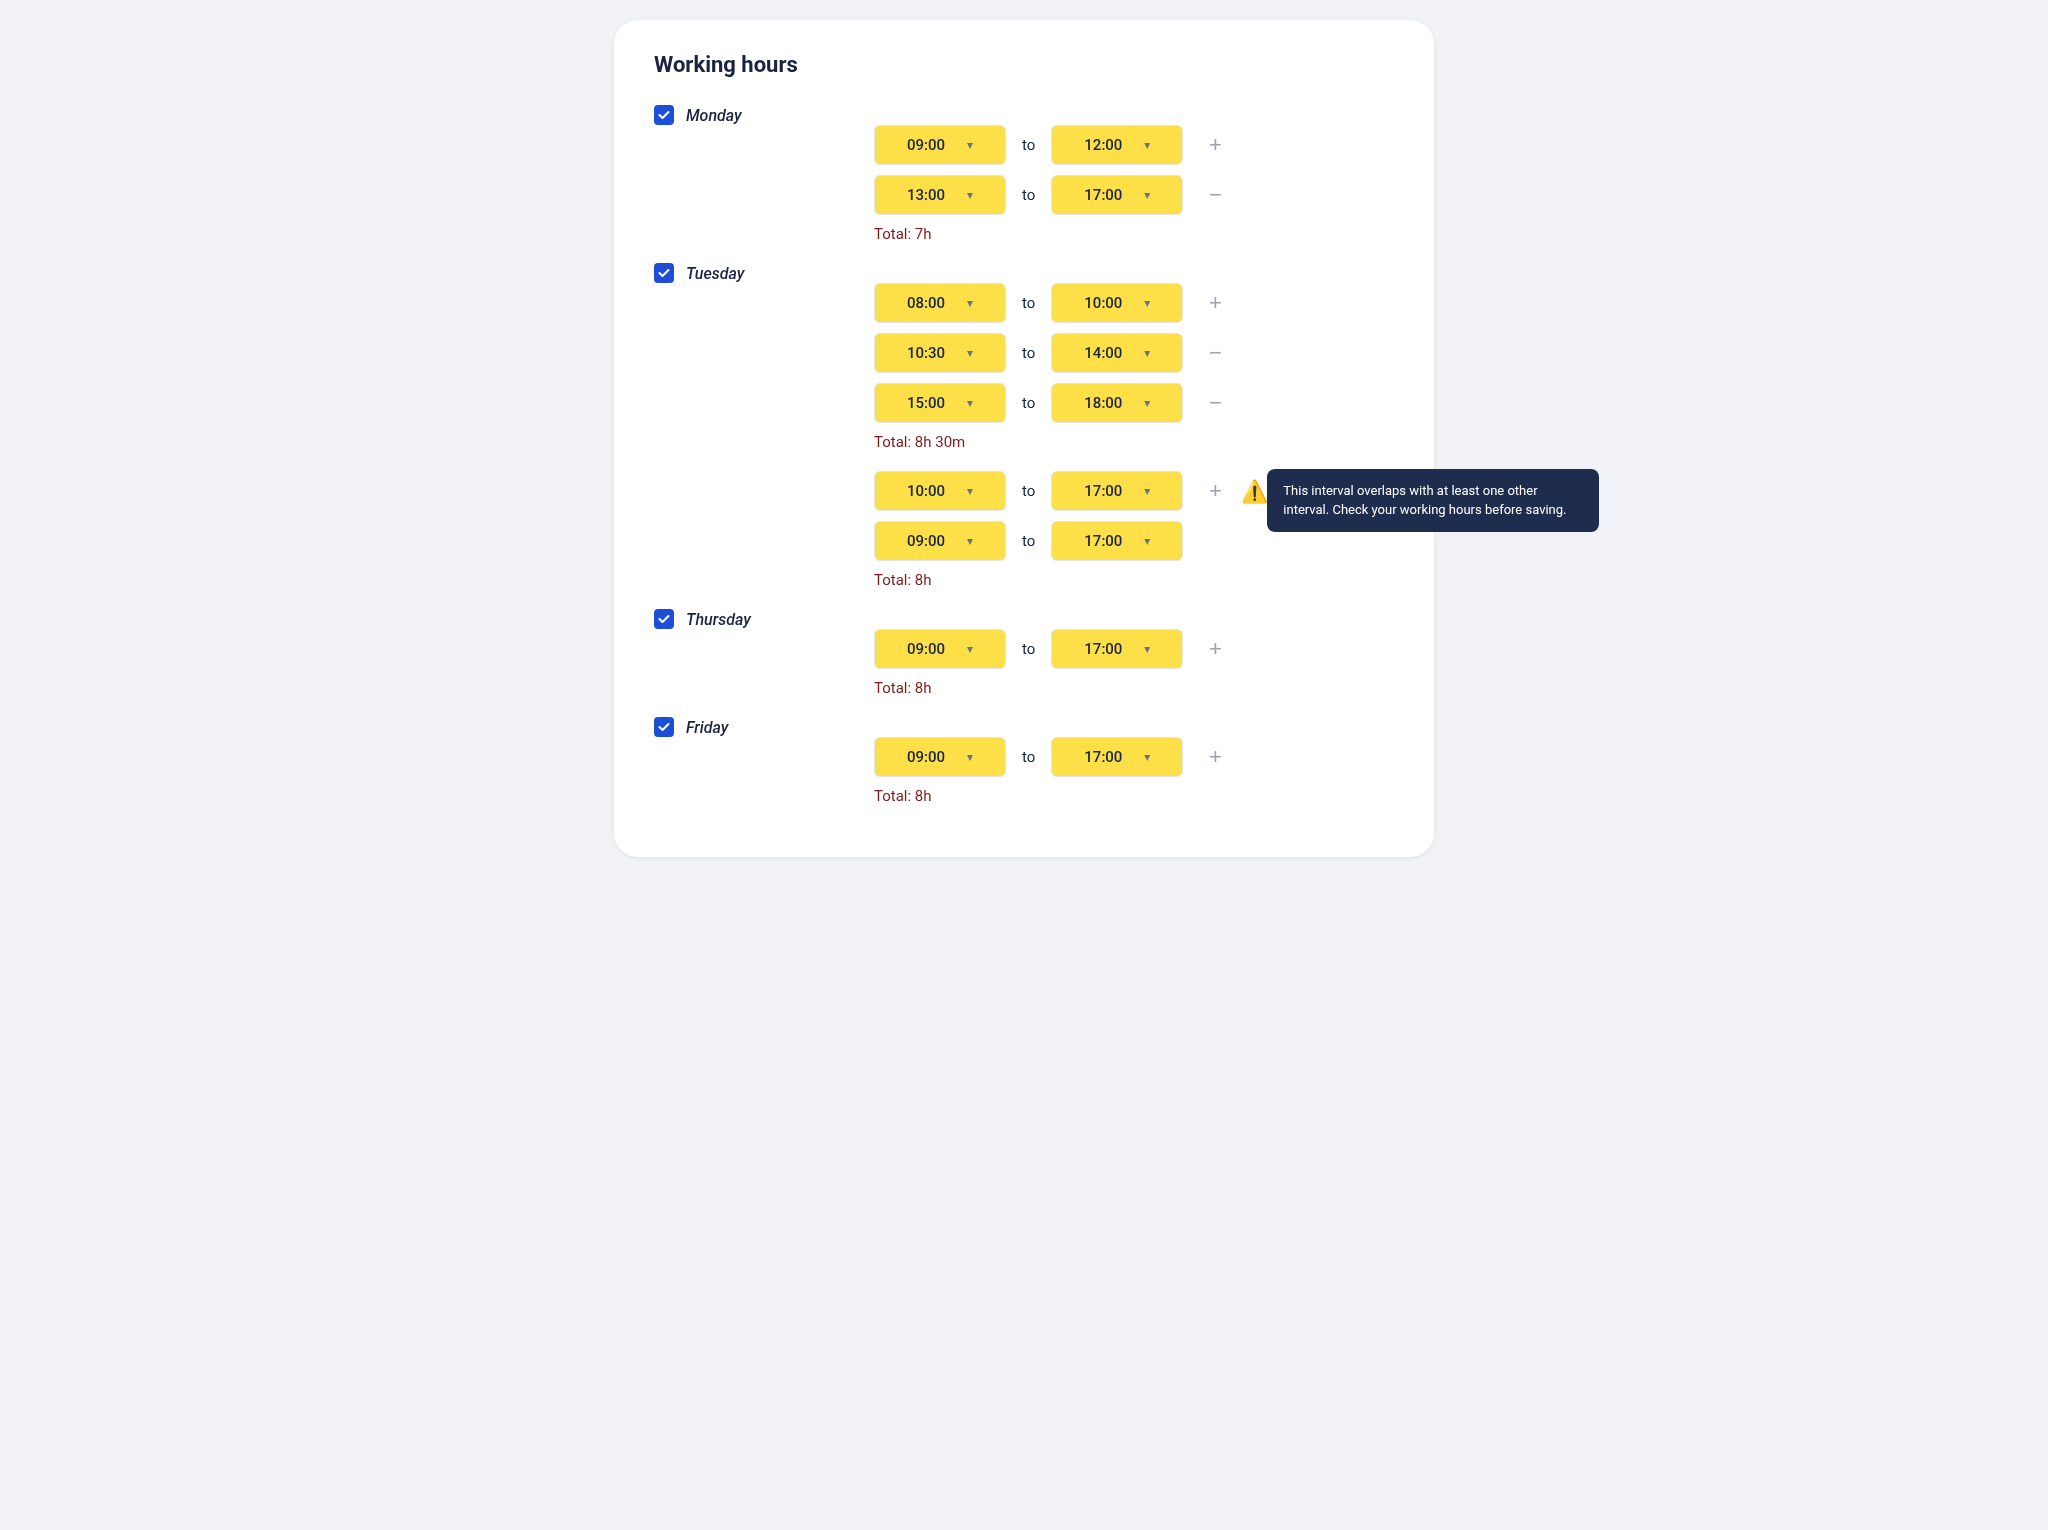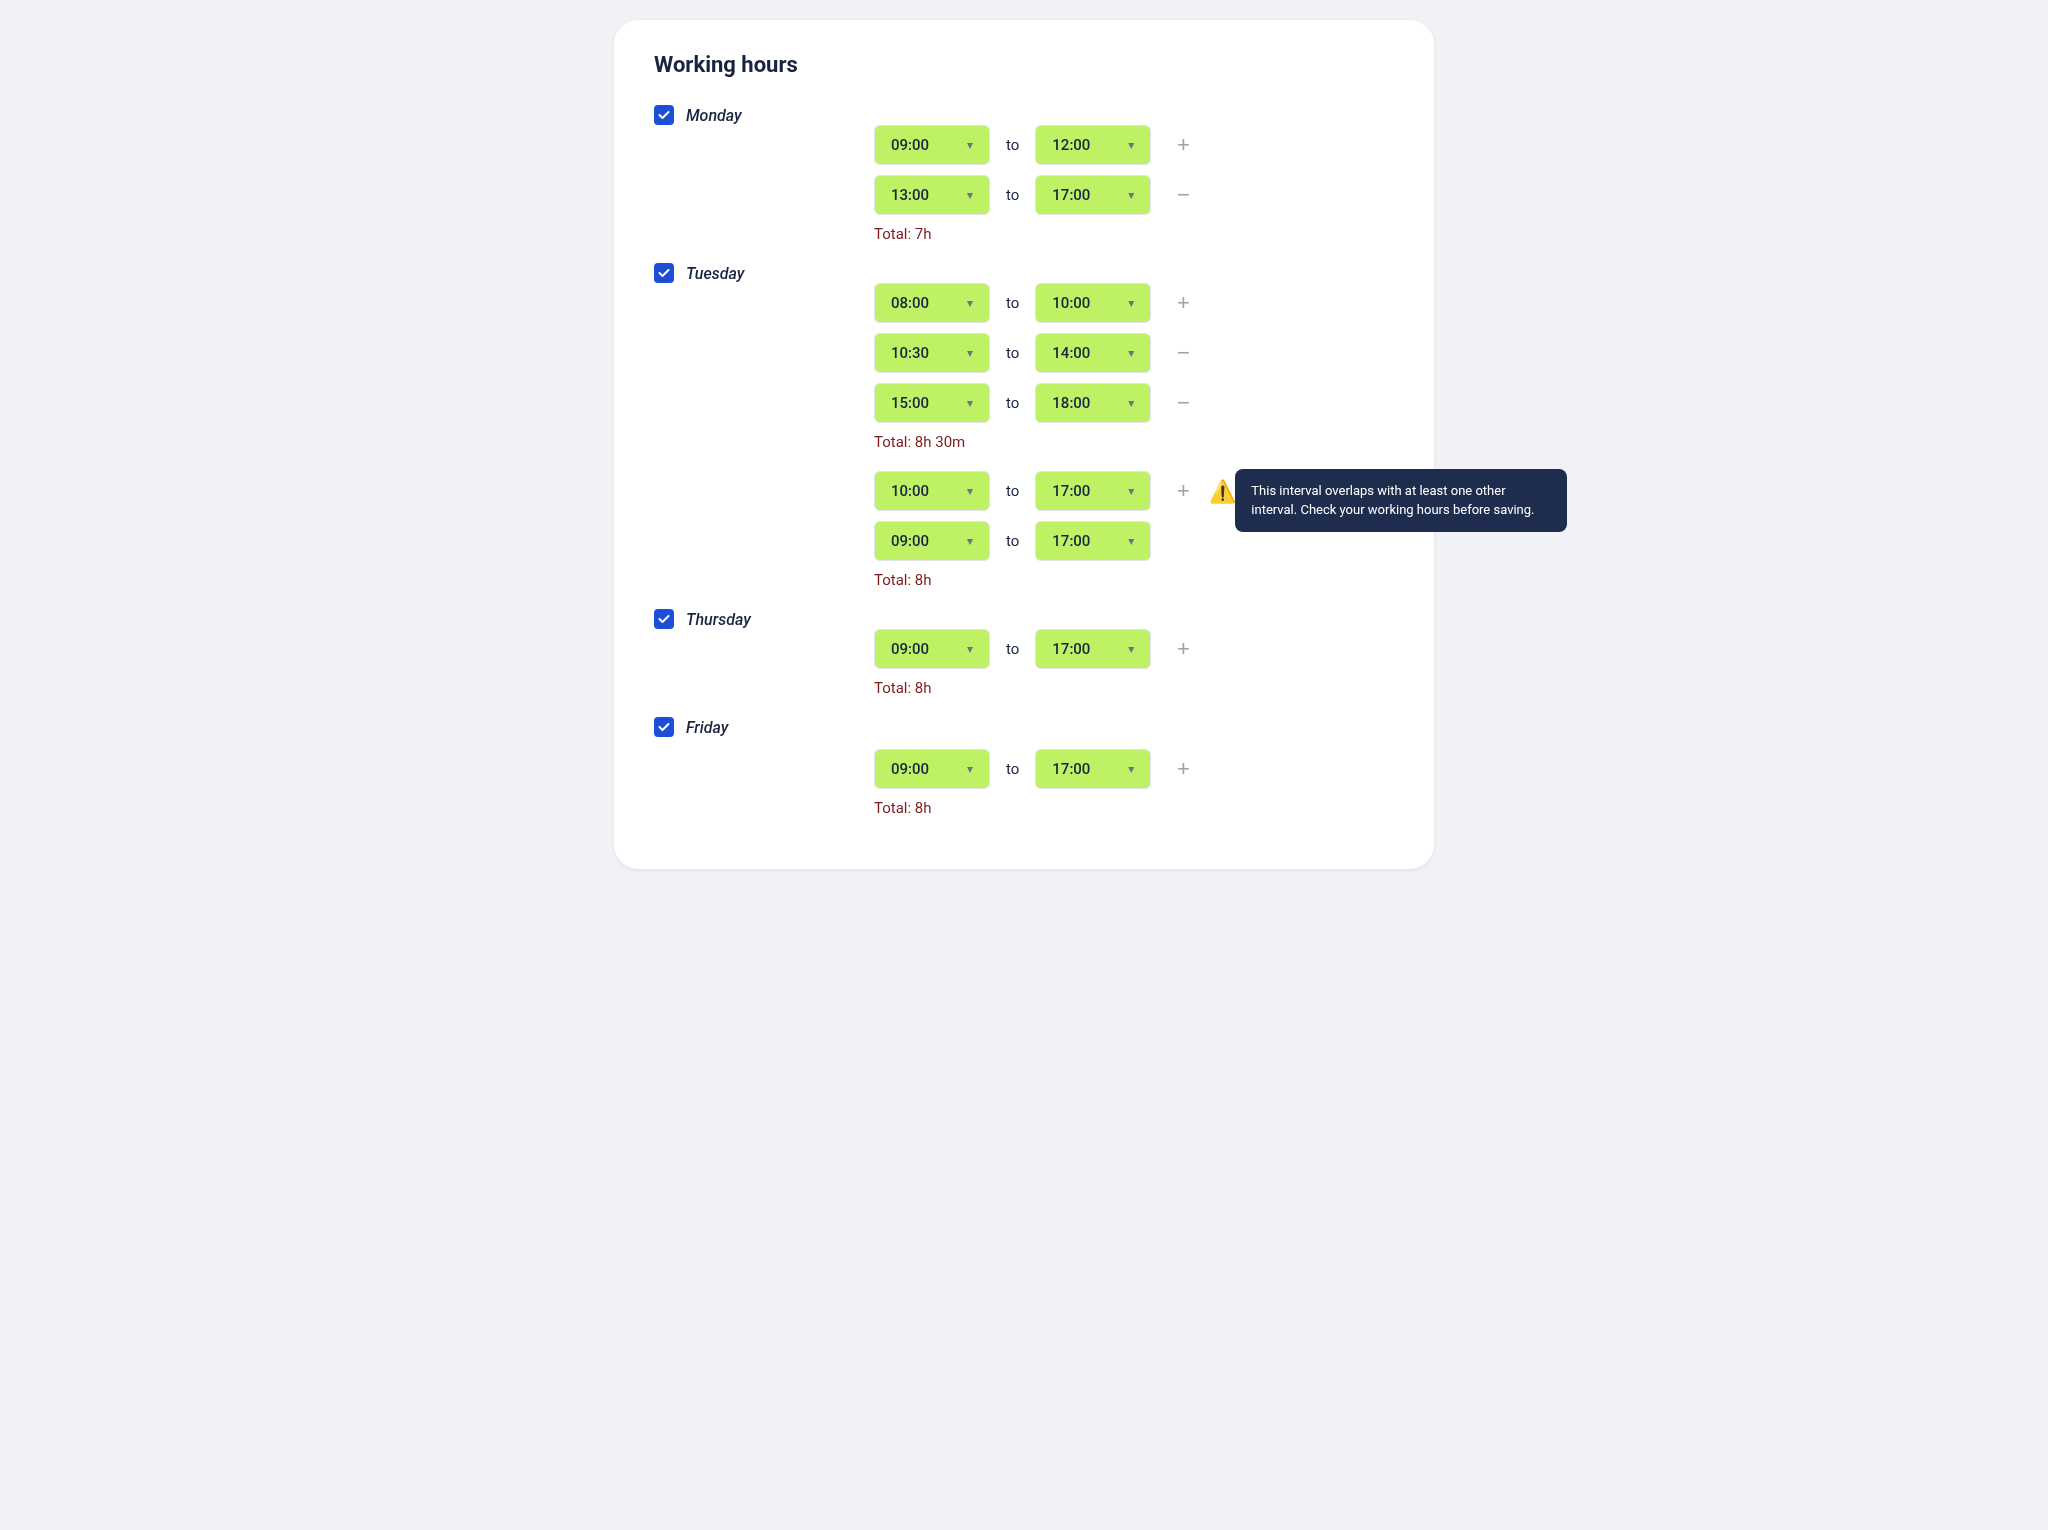--- a/index.html
+++ b/index.html
@@ -64,25 +64,25 @@
     .time-row {
       display: flex;
       align-items: center;
       margin-bottom: 10px;
       margin-left: 220px;
     }
     .time-select {
       display: flex;
       align-items: center;
       justify-content: space-between;
-      background: #bef264;
+      background: #fde047;
       border: 1px solid #e0e4ea;
       border-radius: 6px;
-      padding: 10px 16px;
-      width: 116px;
+      padding: 10px 32px;
+      width: 132px;
       cursor: pointer;
       font-size: 15px;
       color: #1a2340;
       font-weight: 500;
     }
     .time-select .chevron {
       color: #6b7280;
       font-size: 12px;
     }
     .to-text {
@@ -279,21 +279,21 @@
           <span class="to-text">to</span>
           <div class="time-select">
             <span>17:00</span>
             <span class="chevron">▾</span>
           </div>
           <button class="action-btn">+</button>
         </div>
         <div class="total-row">Total: 8h</div>
       </div>
       <div class="day-section">
-        <div class="day-row" style="margin-bottom: 12px;">
+        <div class="day-row" style="margin-bottom: 0px;">
           <div class="day-label-area">
             <div class="checkbox">
               <svg viewBox="0 0 12 12" fill="none">
                 <polyline points="1.5,6 4.5,9 10.5,3" stroke="white" stroke-width="2" stroke-linecap="round" stroke-linejoin="round"></polyline>
               </svg>
             </div>
             <span class="day-name">Friday</span>
           </div>
         </div>
         <div class="time-row">

